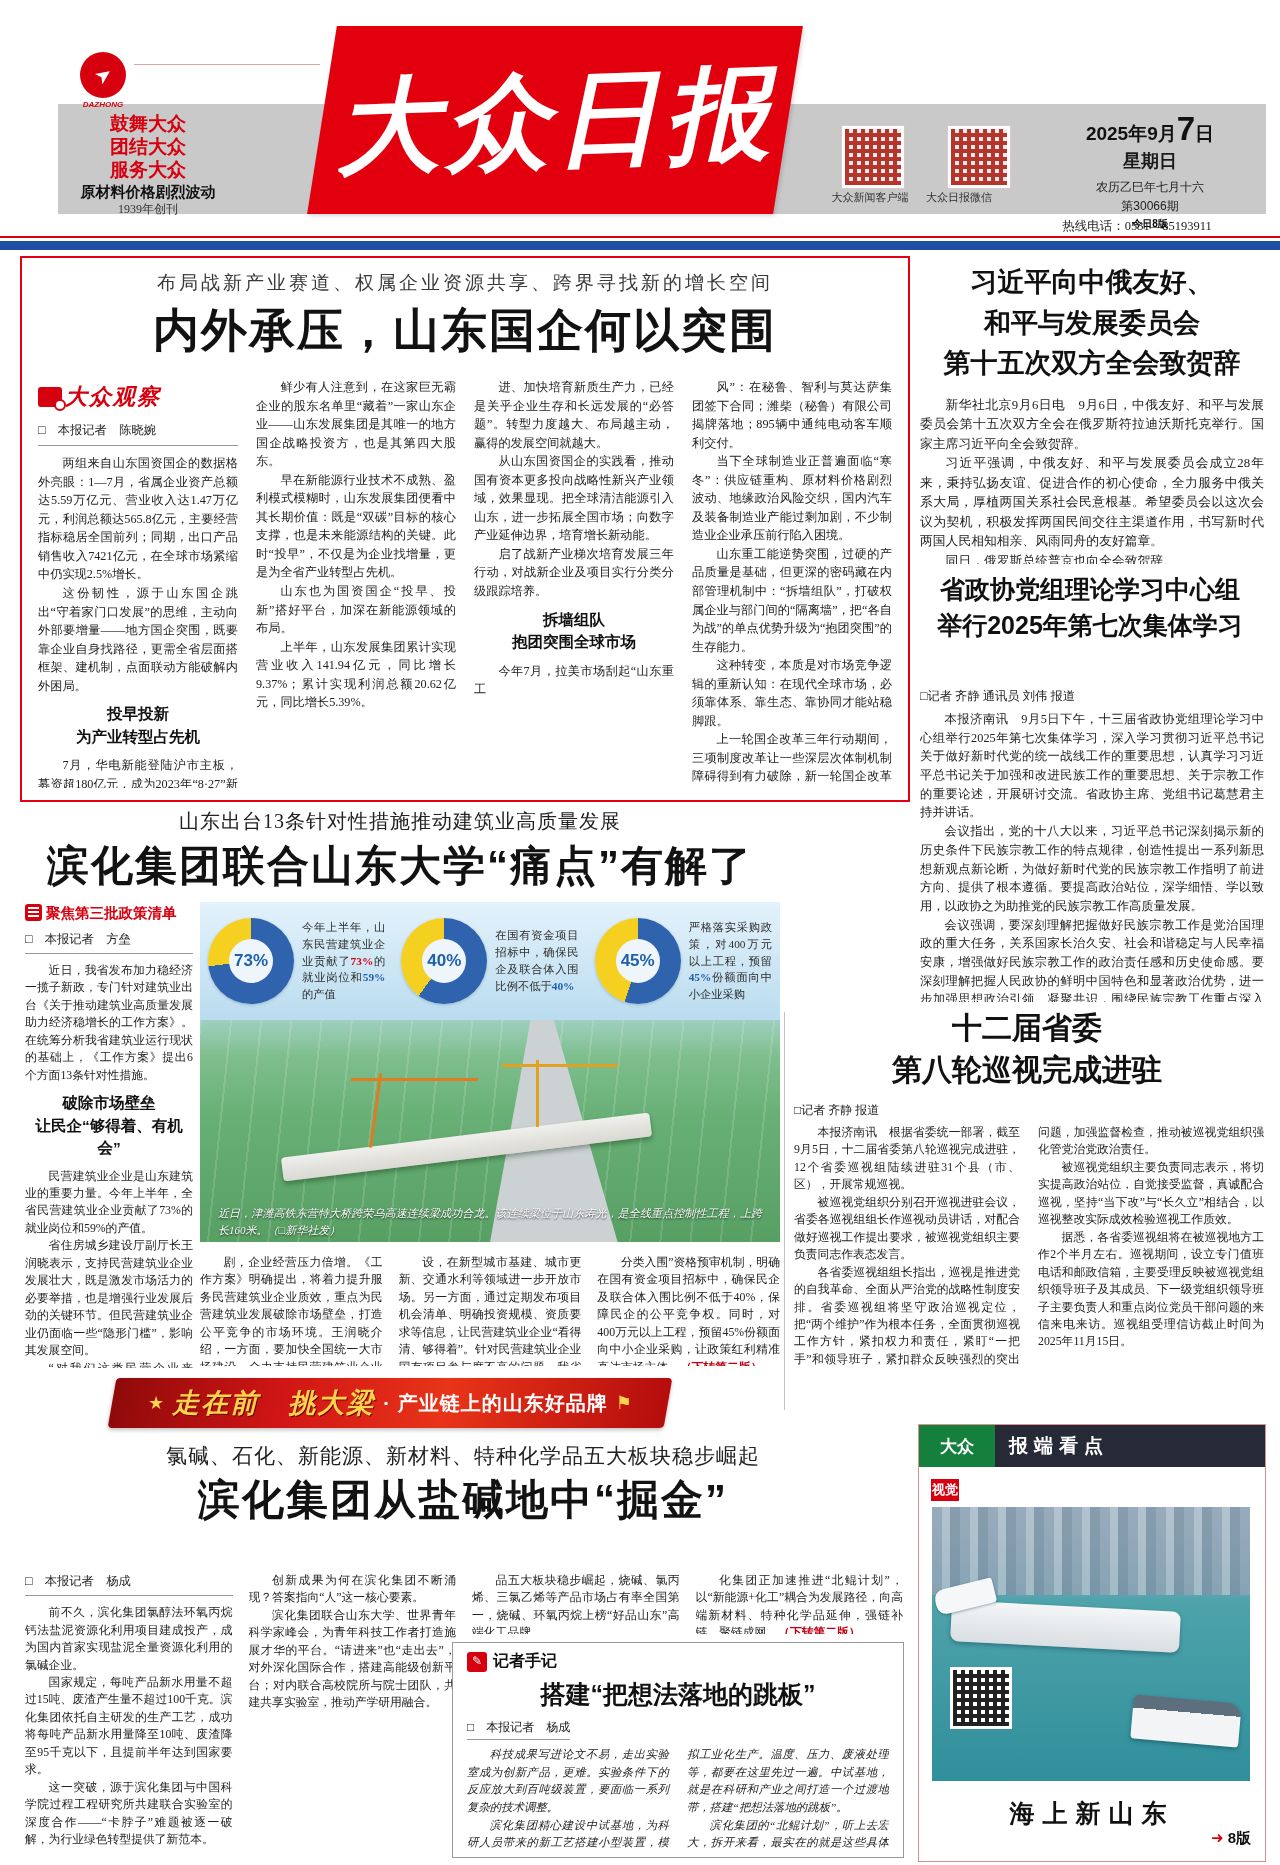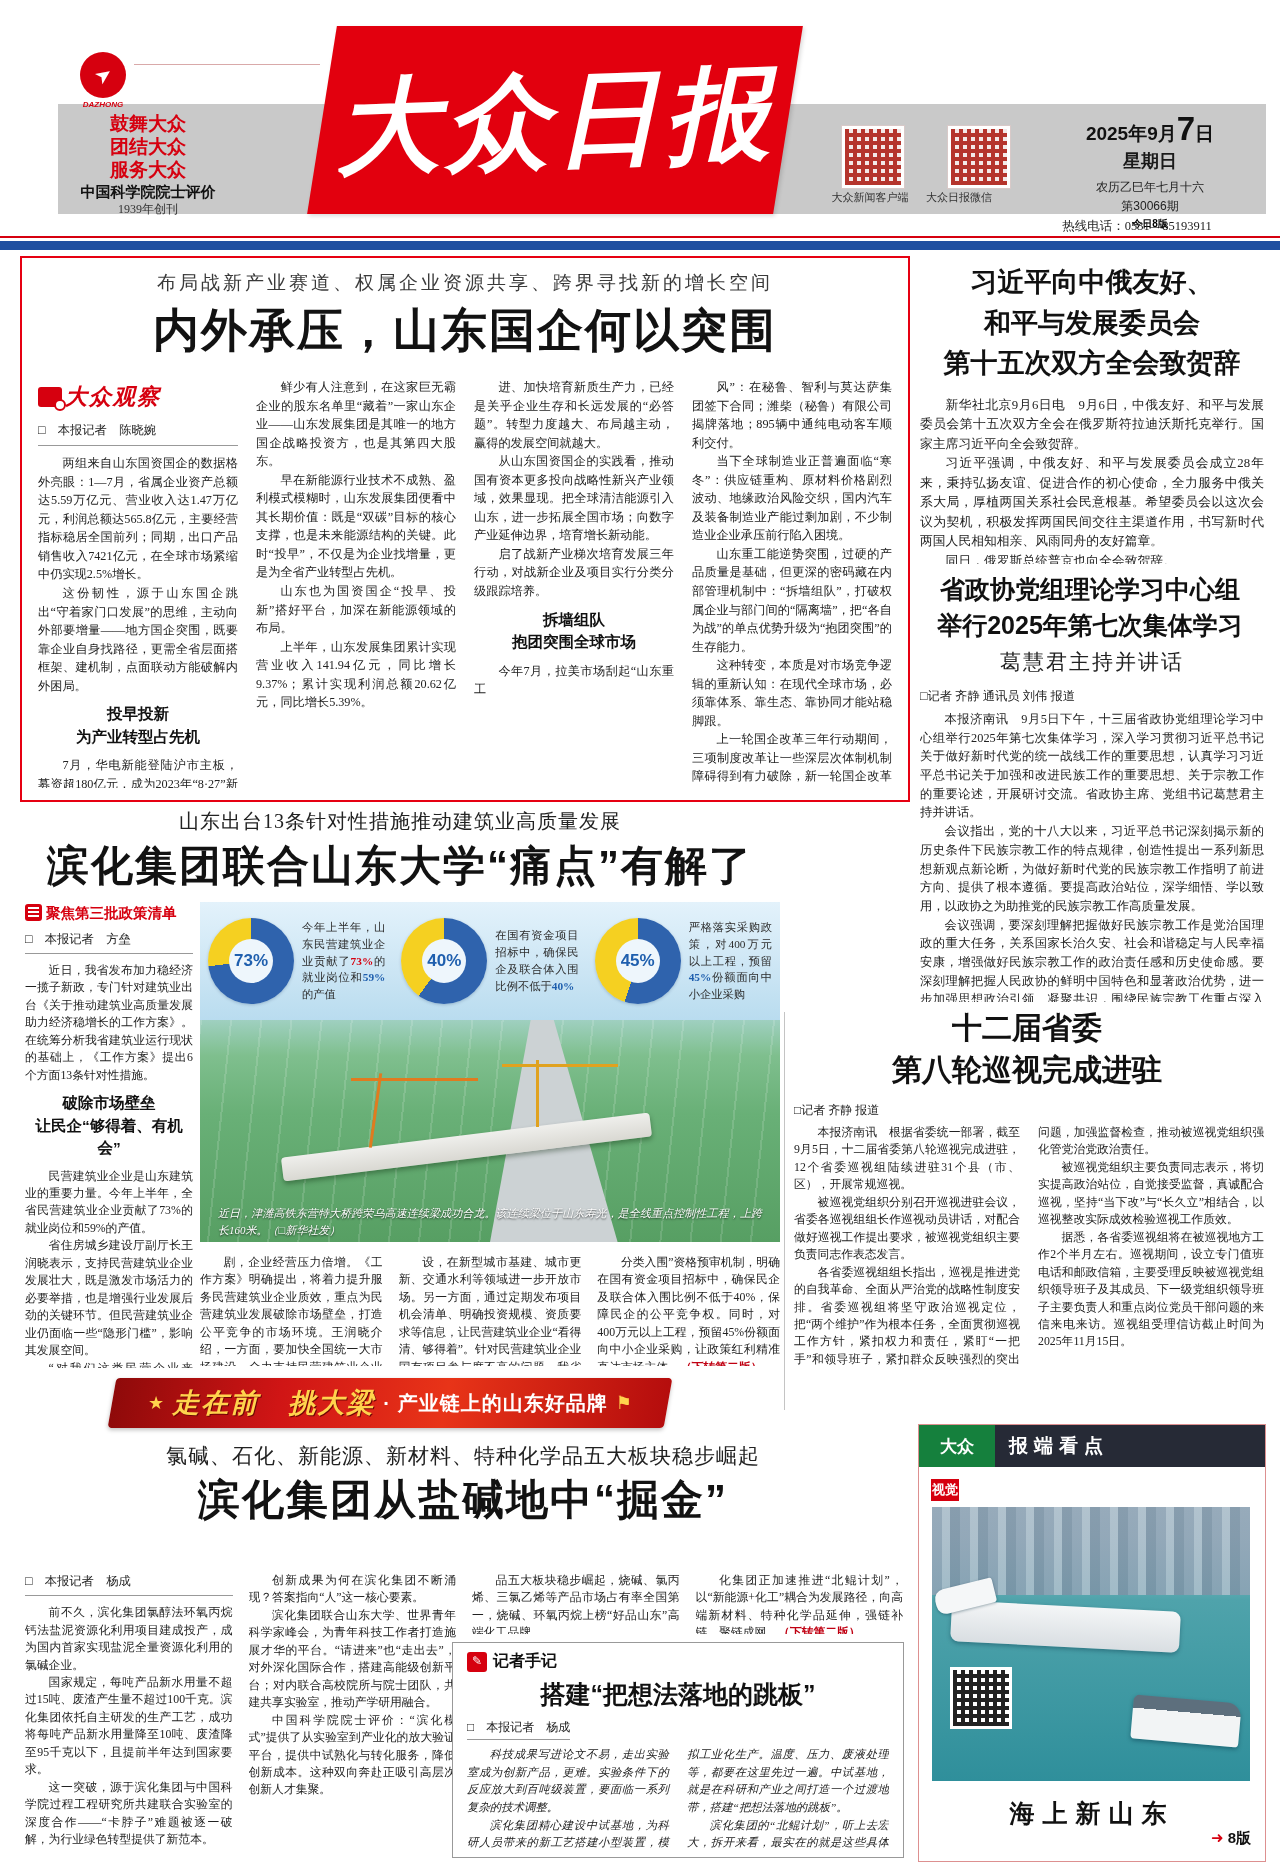--- a/index.html
+++ b/index.html
@@ -52,21 +52,21 @@
   <div class="abs logo-circ" style="left:80px;top:52px">
     <span class="swoosh">➤</span>
   </div>
   <div class="abs sans" style="left:64px;top:100px;width:78px;text-align:center;font-size:8px;font-style:italic;font-weight:bold;color:#d6000f">DAZHONG</div>
 
   <div class="abs sans" style="left:62px;top:112px;width:172px;text-align:center;font-weight:bold;font-size:19px;line-height:23px;color:#d6000f">
     <div>鼓舞大众</div>
     <div>团结大众</div>
     <div>服务大众</div>
   </div>
-  <div class="abs sans" style="left:52px;top:183px;width:192px;text-align:center;font-weight:bold;font-size:15px;color:#111">中国科学院院士评价</div>
+  <div class="abs sans" style="left:52px;top:183px;width:192px;text-align:center;font-weight:bold;font-size:15px;color:#111">原材料价格剧烈波动</div>
   <div class="abs" style="left:52px;top:201px;width:192px;text-align:center;font-size:12px;color:#333">1939年创刊</div>
 
   <div class="abs" style="left:322px;top:26px;width:466px;height:188px;background:#e2000e;transform:skewX(-9deg);box-shadow:2px 2px 4px rgba(0,0,0,.15)">
     <span class="mast-title" style="transform:skewX(9deg) rotate(-2deg)">大众日报</span>
   </div>
 
   <div class="abs qr" style="left:842px;top:126px;width:56px;height:56px"></div>
   <div class="abs" style="left:814px;top:190px;width:112px;text-align:center;font-size:11px;color:#333">大众新闻客户端</div>
   <div class="abs qr" style="left:948px;top:126px;width:56px;height:56px"></div>
   <div class="abs" style="left:926px;top:190px;width:100px;text-align:left;font-size:11px;color:#333">大众日报微信</div>
@@ -134,21 +134,20 @@
 和平与发展委员会
 第十五次双方全会致贺辞</div>
   <div class="abs bodytxt" style="left:920px;top:396px;width:344px;height:168px;overflow:hidden;font-size:12.8px">
     <p>新华社北京9月6日电　9月6日，中俄友好、和平与发展委员会第十五次双方全会在俄罗斯符拉迪沃斯托克举行。国家主席习近平向全会致贺辞。</p>
     <p>习近平强调，中俄友好、和平与发展委员会成立28年来，秉持弘扬友谊、促进合作的初心使命，全力服务中俄关系大局，厚植两国关系社会民意根基。希望委员会以这次会议为契机，积极发挥两国民间交往主渠道作用，书写新时代两国人民相知相亲、风雨同舟的友好篇章。</p>
     <p>同日，俄罗斯总统普京也向全会致贺辞。</p>
   </div>
 
   <div class="abs pre ctr sans" style="left:914px;top:572px;width:352px;font-weight:900;font-size:25px;line-height:1.42;color:#111">省政协党组理论学习中心组
 举行2025年第七次集体学习</div>
-  <div class="abs ctr" style="left:920px;top:648px;width:344px;font-size:21px;color:#222;letter-spacing:2px">葛慧君主持并讲话</div>
   <div class="abs" style="left:920px;top:688px;width:344px;font-size:12.3px;color:#222">□记者 齐静 通讯员 刘伟 报道</div>
   <div class="abs bodytxt" style="left:920px;top:710px;width:344px;height:292px;overflow:hidden;font-size:12.3px">
     <p>本报济南讯　9月5日下午，十三届省政协党组理论学习中心组举行2025年第七次集体学习，深入学习贯彻习近平总书记关于做好新时代党的统一战线工作的重要思想，认真学习习近平总书记关于加强和改进民族工作的重要思想、关于宗教工作的重要论述，开展研讨交流。省政协主席、党组书记葛慧君主持并讲话。</p>
     <p>会议指出，党的十八大以来，习近平总书记深刻揭示新的历史条件下民族宗教工作的特点规律，创造性提出一系列新思想新观点新论断，为做好新时代党的民族宗教工作指明了前进方向、提供了根本遵循。要提高政治站位，深学细悟、学以致用，以政协之为助推党的民族宗教工作高质量发展。</p>
     <p>会议强调，要深刻理解把握做好民族宗教工作是党治国理政的重大任务，关系国家长治久安、社会和谐稳定与人民幸福安康，增强做好民族宗教工作的政治责任感和历史使命感。要深刻理解把握人民政协的鲜明中国特色和显著政治优势，进一步加强思想政治引领、凝聚共识，围绕民族宗教工作重点深入调研协商、密切联系服务民族宗教界群众，为推动全省民族宗教工作高质量发展贡献智慧力量。</p>
 
   </div>
 
   <div class="abs" style="left:784px;top:1012px;width:1px;height:398px;background:#c4c4c4"></div>
   <div class="abs ctr sans" style="left:790px;top:1008px;width:474px;font-weight:900;font-size:30px;color:#111">十二届省委</div>
@@ -269,21 +268,20 @@
   <div class="abs" style="left:25px;top:1572px;width:878px;height:286px;display:grid;grid-template-columns:repeat(4,1fr);grid-gap:16px">
     <div class="colclip sm">
       <div class="byline">□　本报记者　杨成</div>
       <p>前不久，滨化集团氯醇法环氧丙烷钙法盐泥资源化利用项目建成投产，成为国内首家实现盐泥全量资源化利用的氯碱企业。</p>
       <p>国家规定，每吨产品新水用量不超过15吨、废渣产生量不超过100千克。滨化集团依托自主研发的生产工艺，成功将每吨产品新水用量降至10吨、废渣降至95千克以下，且提前半年达到国家要求。</p>
       <p>这一突破，源于滨化集团与中国科学院过程工程研究所共建联合实验室的深度合作——“卡脖子”难题被逐一破解，为行业绿色转型提供了新范本。</p>
     </div>
     <div class="colclip sm">
       <p>创新成果为何在滨化集团不断涌现？答案指向“人”这一核心要素。</p>
       <p>滨化集团联合山东大学、世界青年科学家峰会，为青年科技工作者打造施展才华的平台。“请进来”也“走出去”，对外深化国际合作，搭建高能级创新平台；对内联合高校院所与院士团队，共建共享实验室，推动产学研用融合。</p>
-      <p>中国科学院院士评价：“滨化模式”提供了从实验室到产业化的放大验证平台，提供中试熟化与转化服务，降低创新成本。这种双向奔赴正吸引高层次创新人才集聚。</p>
     </div>
     <div class="sm" style="height:62px;overflow:hidden">
       <p>品五大板块稳步崛起，烧碱、氯丙烯、三氯乙烯等产品市场占有率全国第一，烧碱、环氧丙烷上榜“好品山东”高端化工品牌。</p>
     </div>
     <div class="sm" style="height:62px;overflow:hidden">
       <p><span>化集团正加速推进“北鲲计划”，以“新能源+化工”耦合为发展路径，向高端新材料、特种化学品延伸，强链补链、聚链成网。</span><span class="cont">（下转第二版）</span></p>
     </div>
   </div>
 
   <div class="abs" style="left:452px;top:1642px;width:452px;height:216px;border:1px solid #999;background:#fff;padding:8px 14px;box-sizing:border-box">

